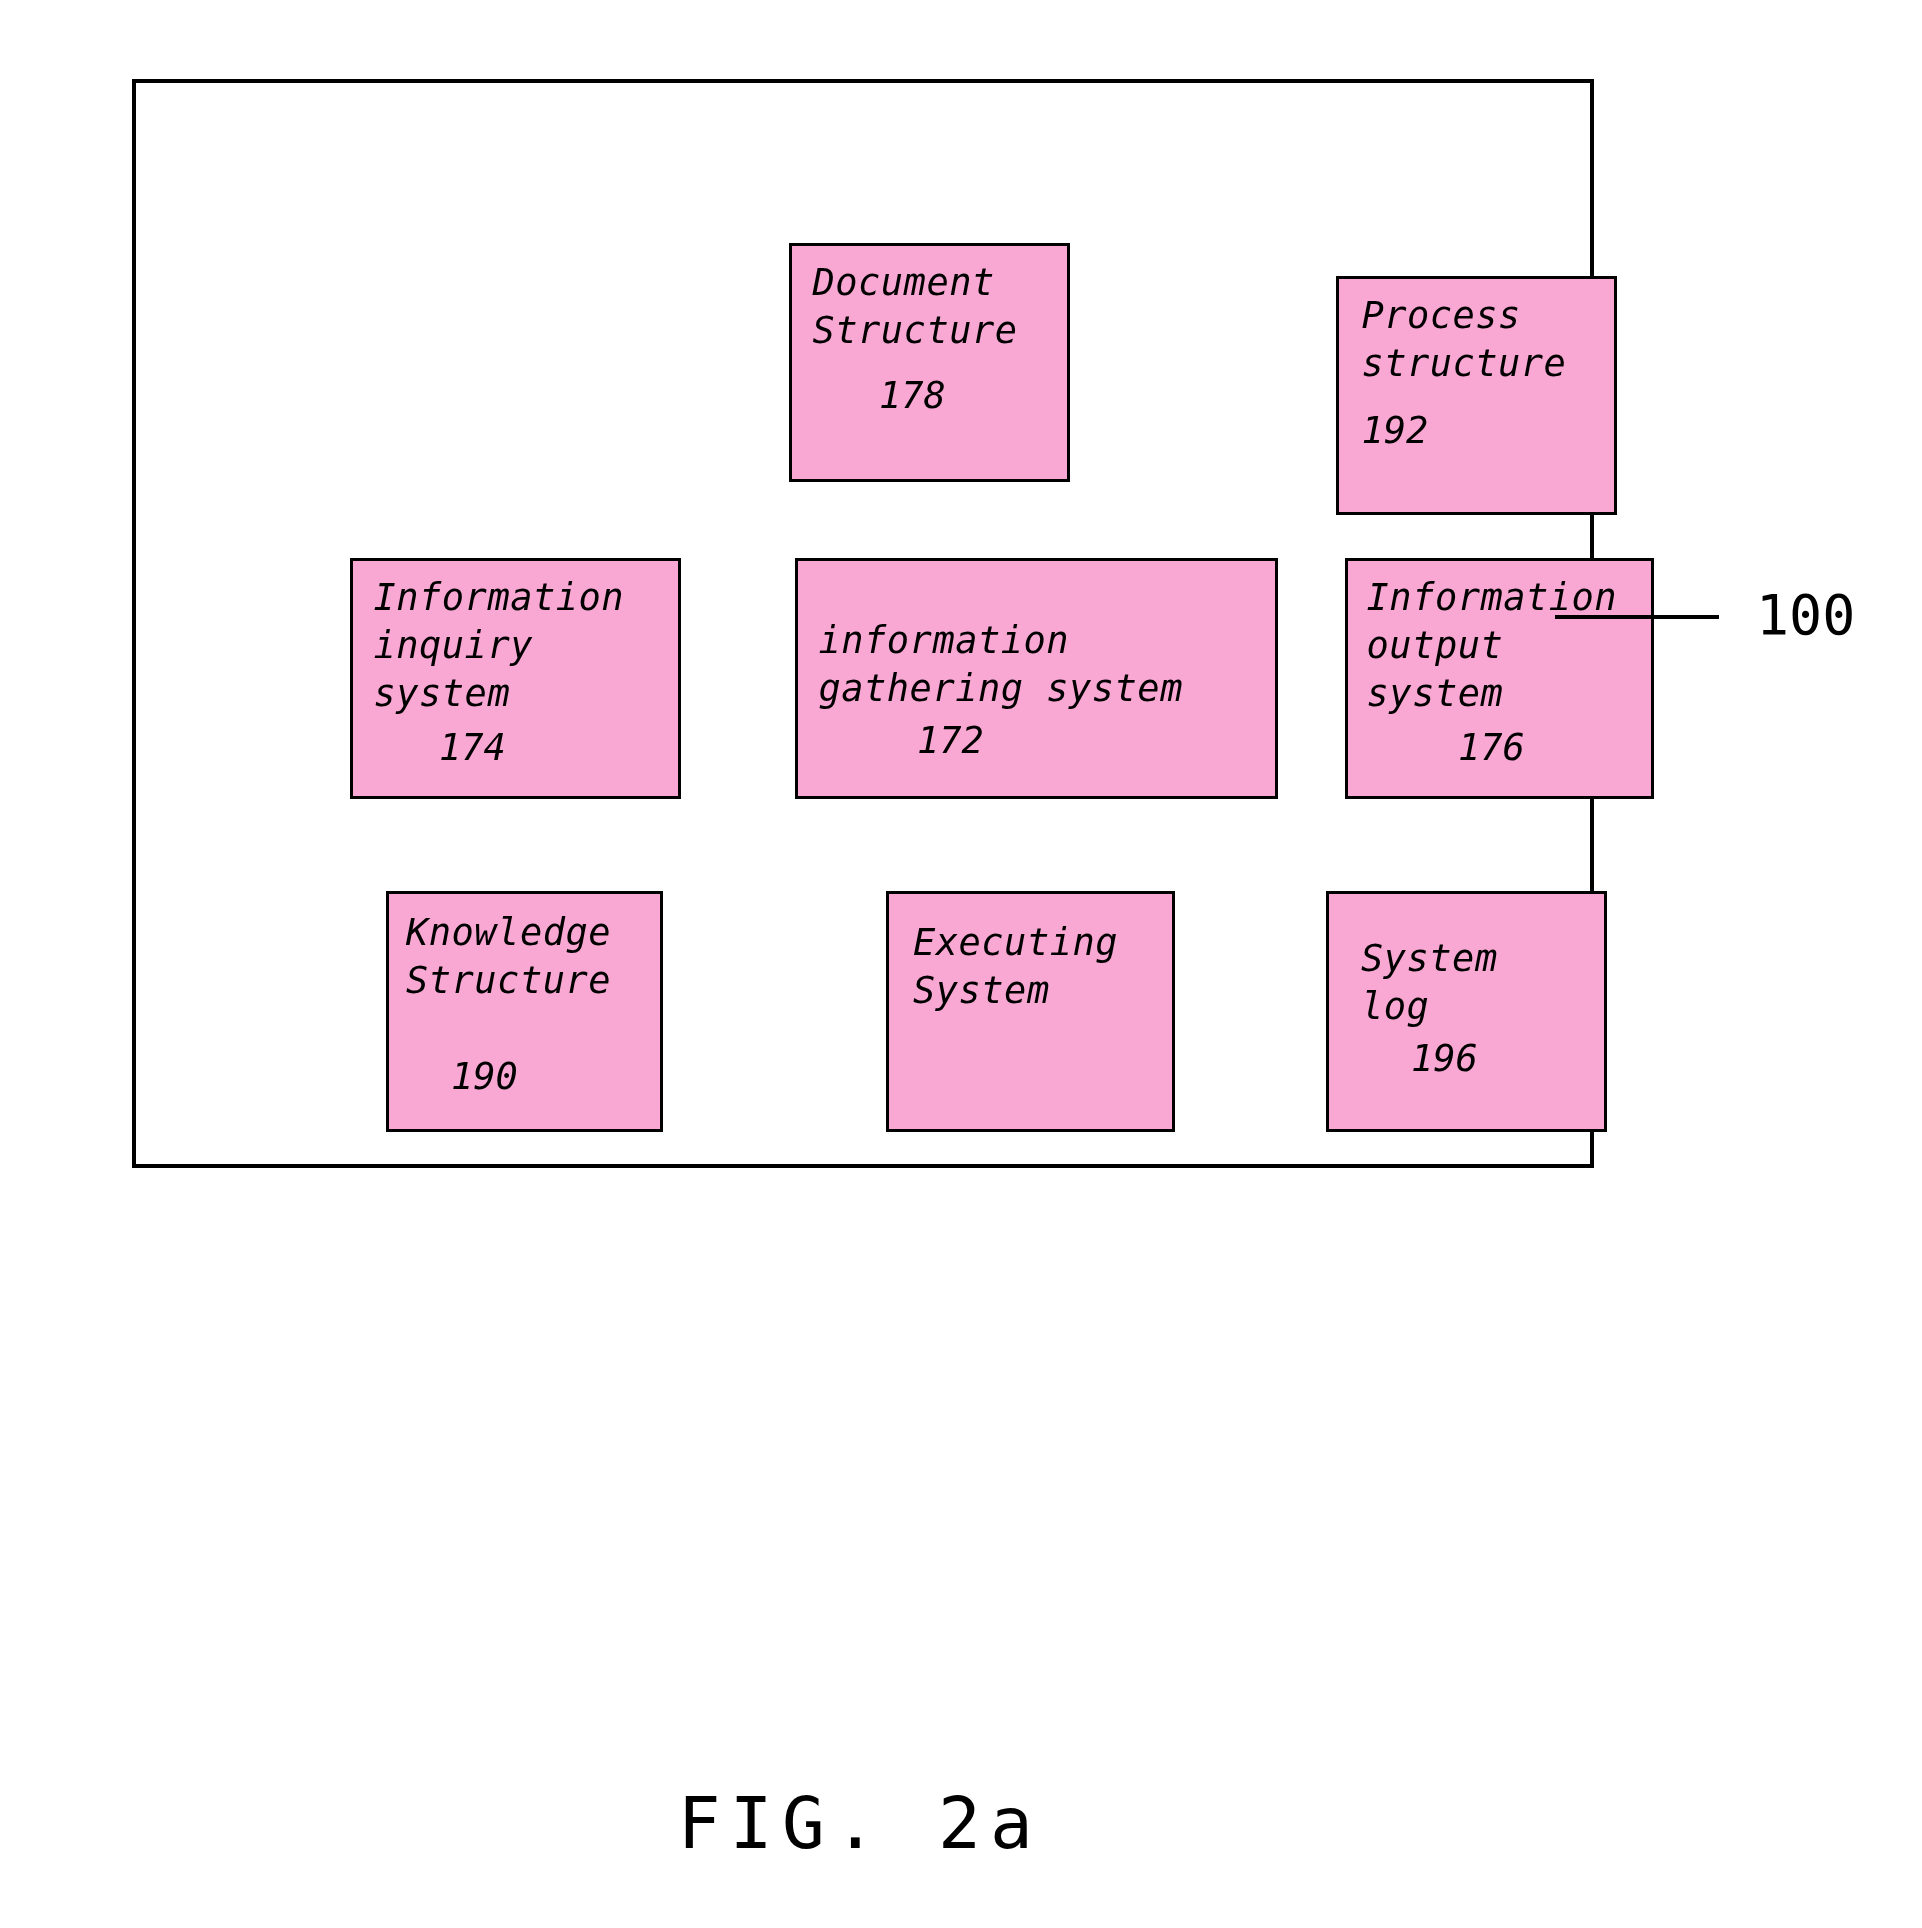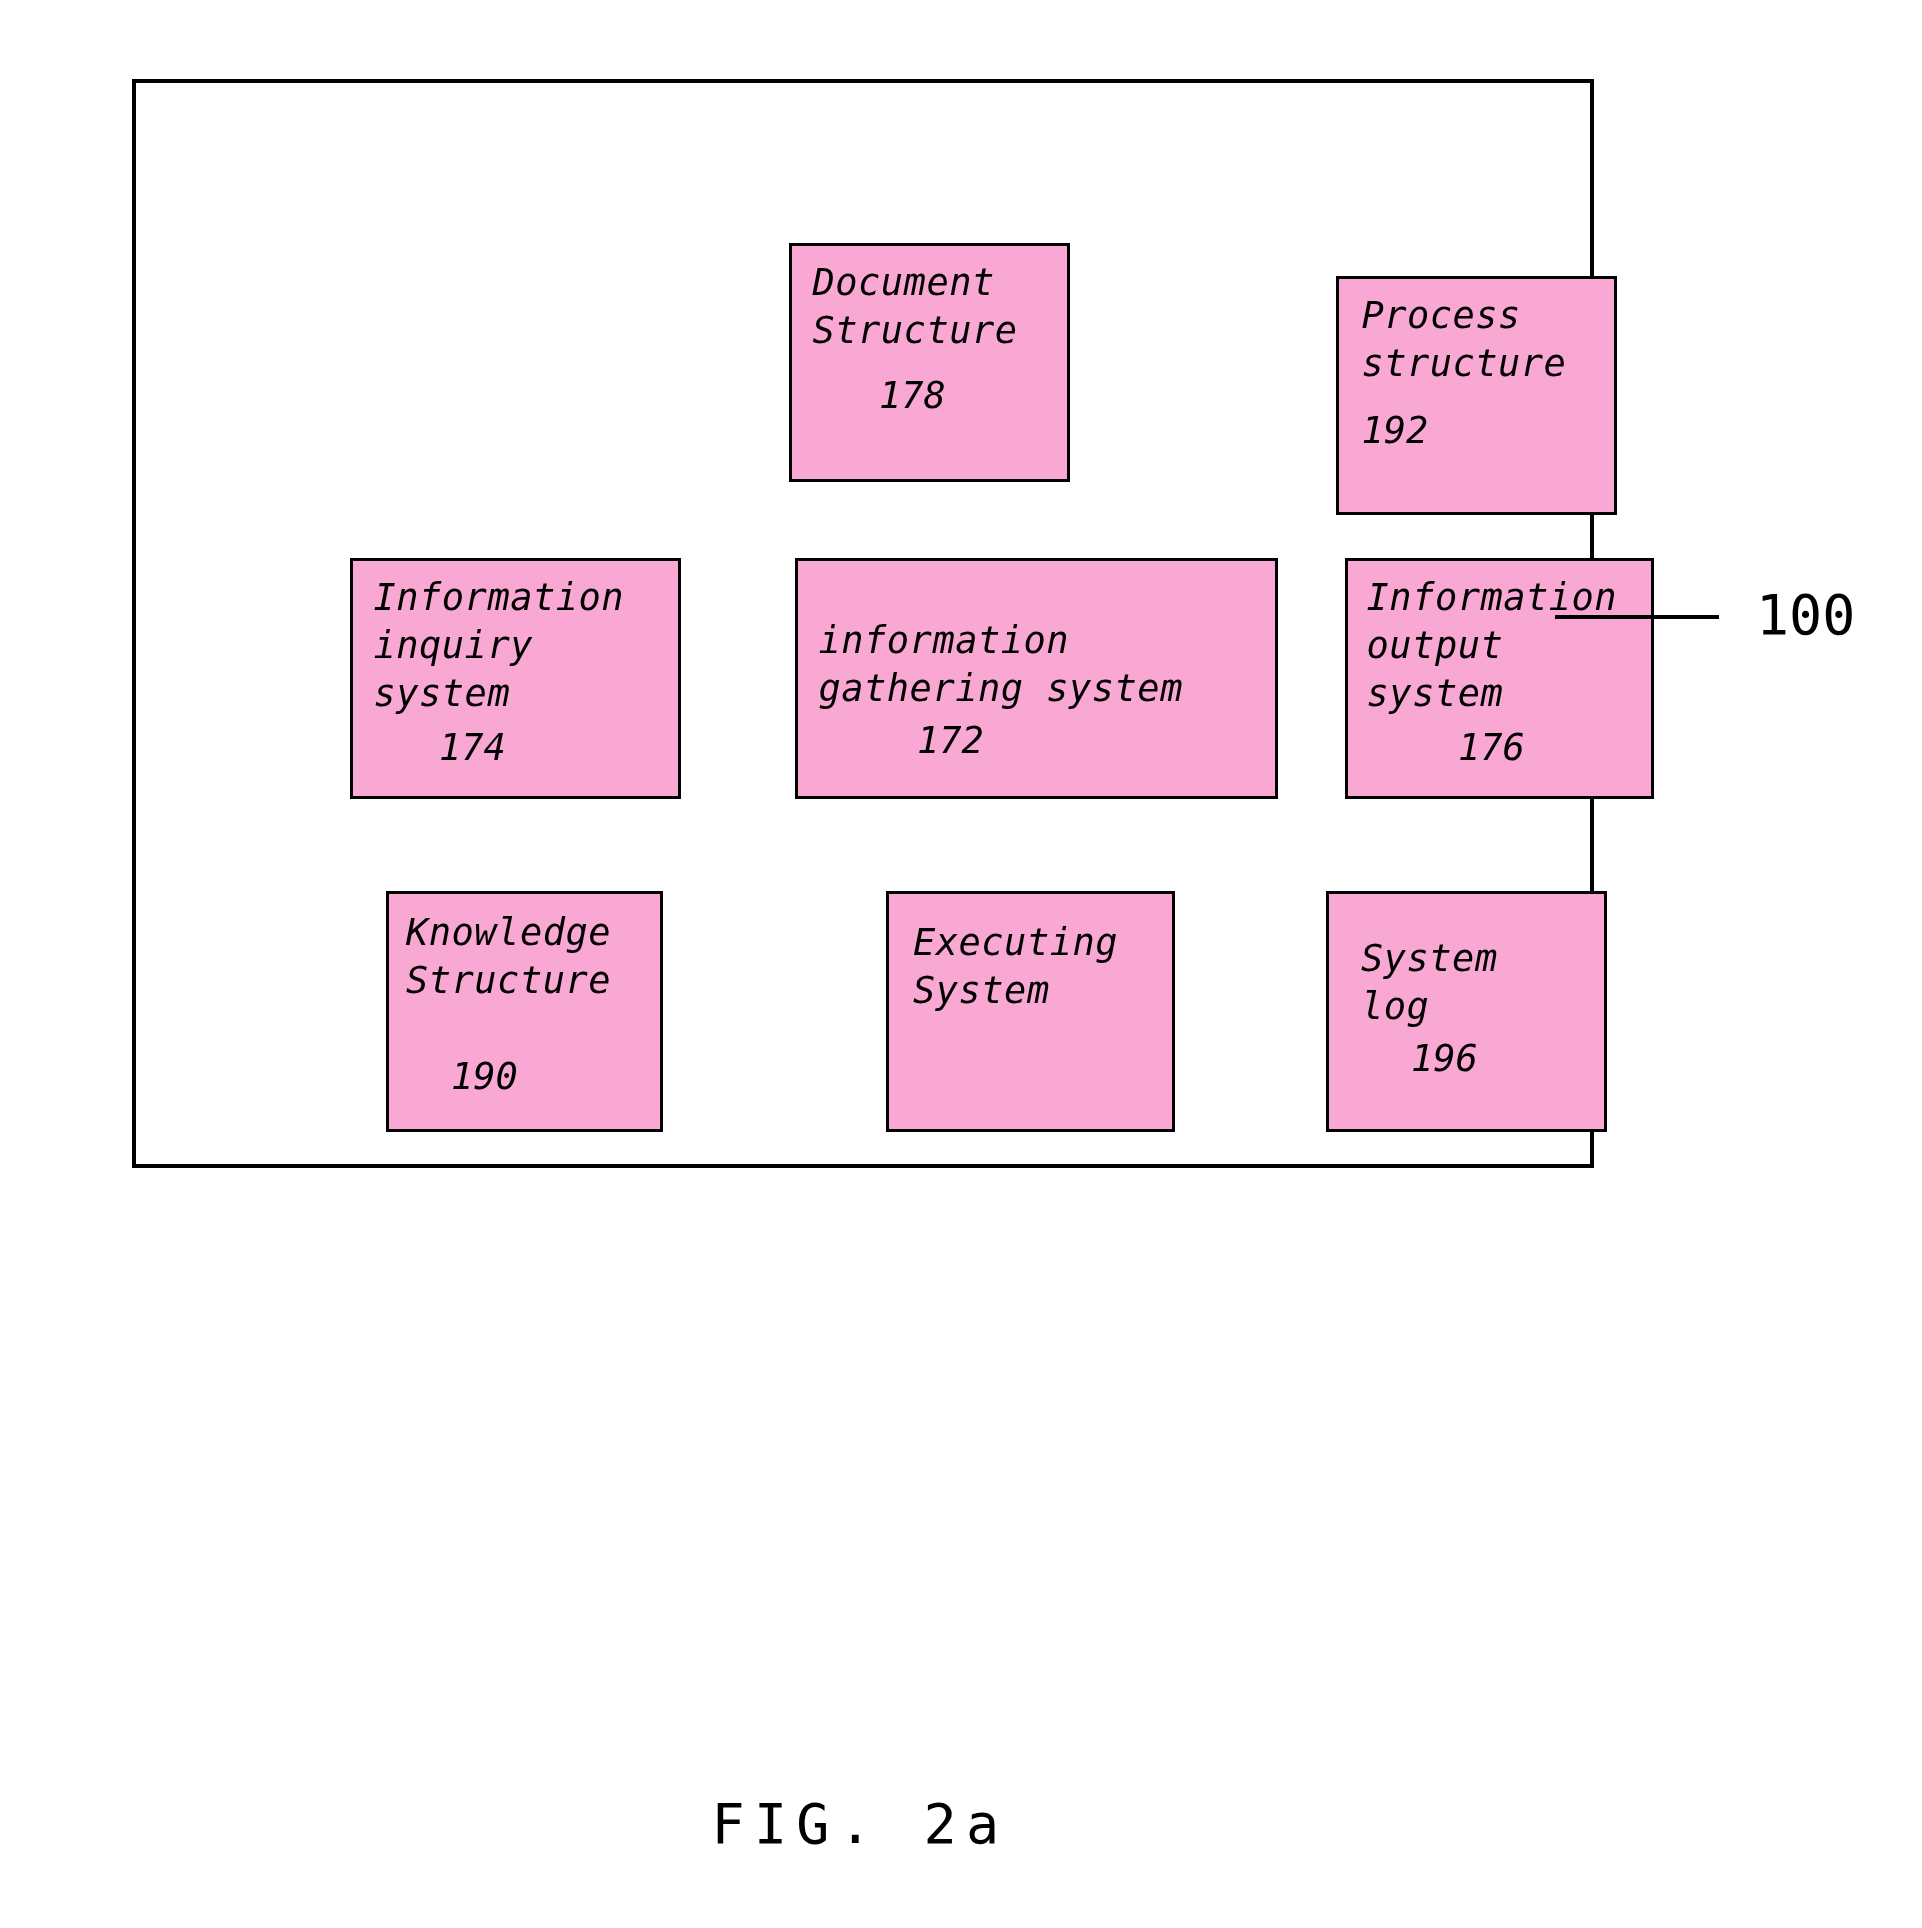--- a/index.html
+++ b/index.html
@@ -136,21 +136,21 @@
     white-space: pre;
   }
 
   
   #figure-caption {
     position: absolute;
     left: 0;
     top: 1782px;
     width: 1720px;
     text-align: center;
-    font-size: 55px;
+    font-size: 71px;
     letter-spacing: 9.3px;
     line-height: 84px;
     white-space: pre;
   }
 </style>
 </head>
 <body>
 
 <div id="page">
 

